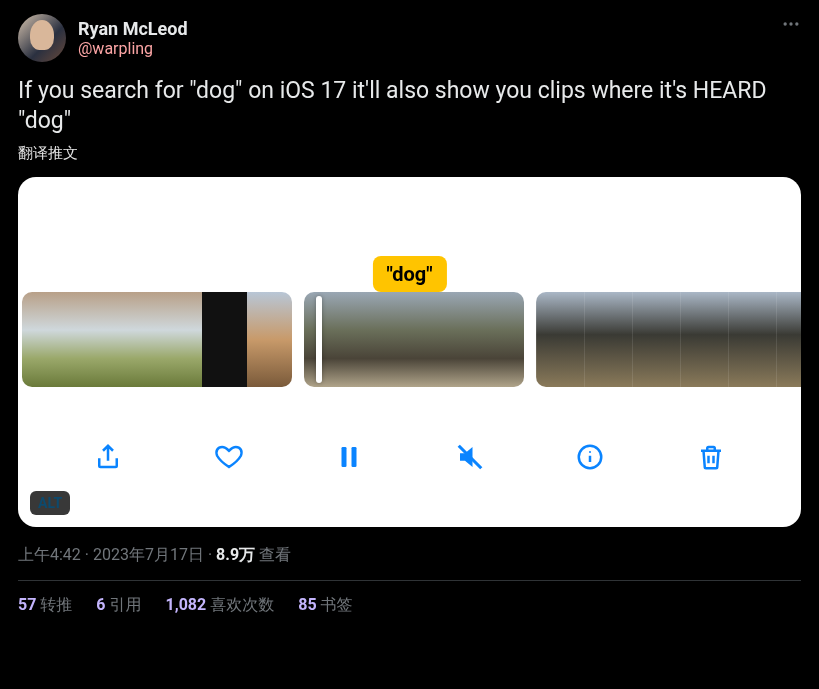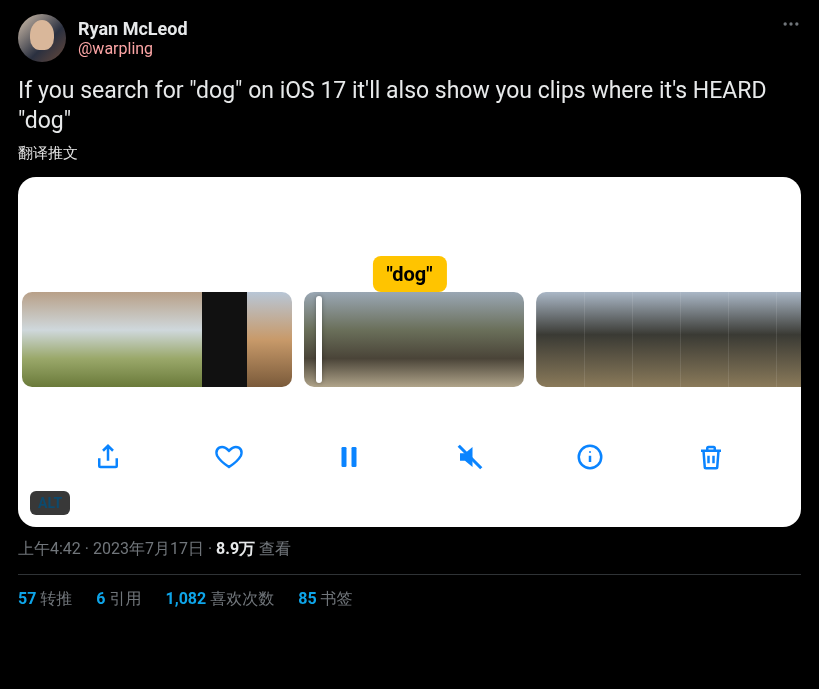--- a/index.html
+++ b/index.html
@@ -170,38 +170,38 @@
     bottom: 12px;
     background: rgba(0,0,0,0.78);
     color: #0c4a6e;
     font-weight: 700;
     font-size: 14px;
     padding: 4px 8px;
     border-radius: 6px;
     cursor: pointer;
   }
   .meta-line {
-    margin-top: 12px;
+    margin-top: 18px;
     color: #71767b;
     font-size: 16px;
   }
   .meta-line .views-num { color: #e7e9ea; font-weight: 700; }
   .divider {
     border: 0;
     border-top: 1px solid #2f3336;
     margin-top: 14px;
   }
   .stats-line {
     display: flex;
     gap: 24px;
     padding-top: 14px;
     font-size: 16px;
     color: #71767b;
   }
-  .stats-line .num { color: #0ea5e9; font-weight: 700; margin-right: 4px; }
+  .stats-line .num { color: #c4b5fd; font-weight: 700; margin-right: 4px; }
   .stat { cursor: pointer; }
 </style>
 </head>
 <body>
 
 <div class="tweet">
 
   <div class="header">
     <div class="avatar"></div>
     <div class="name-block">

